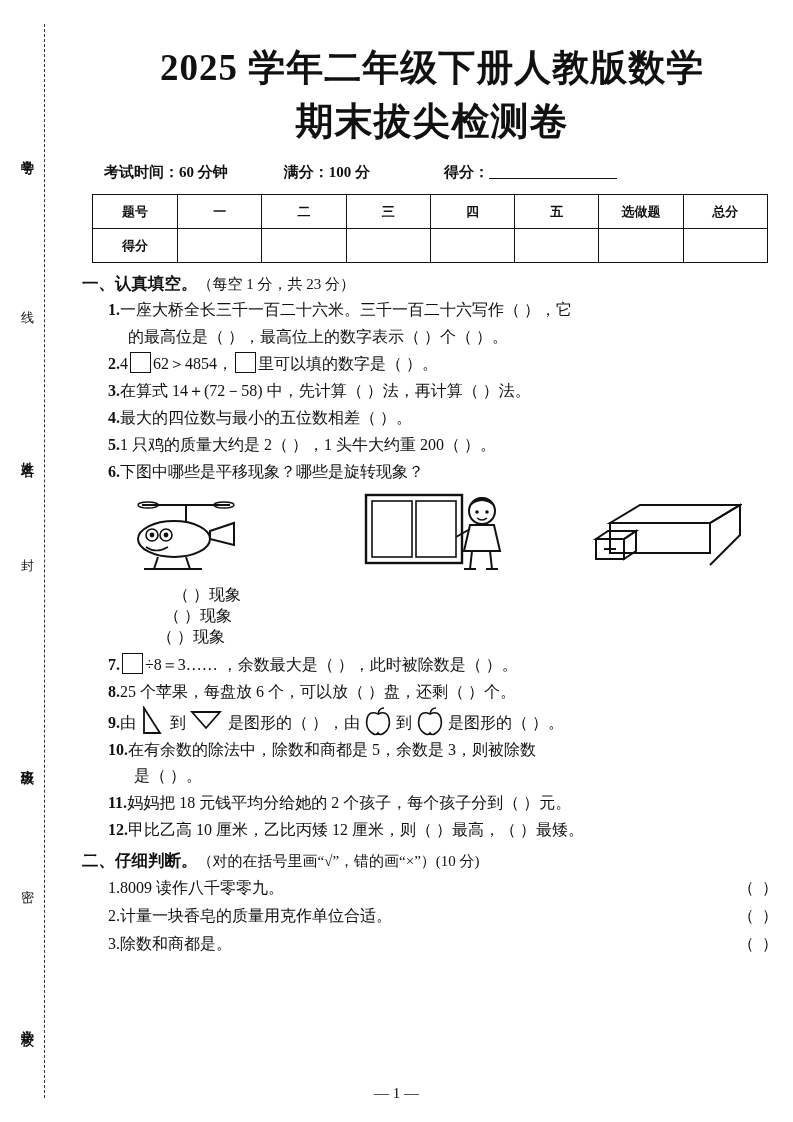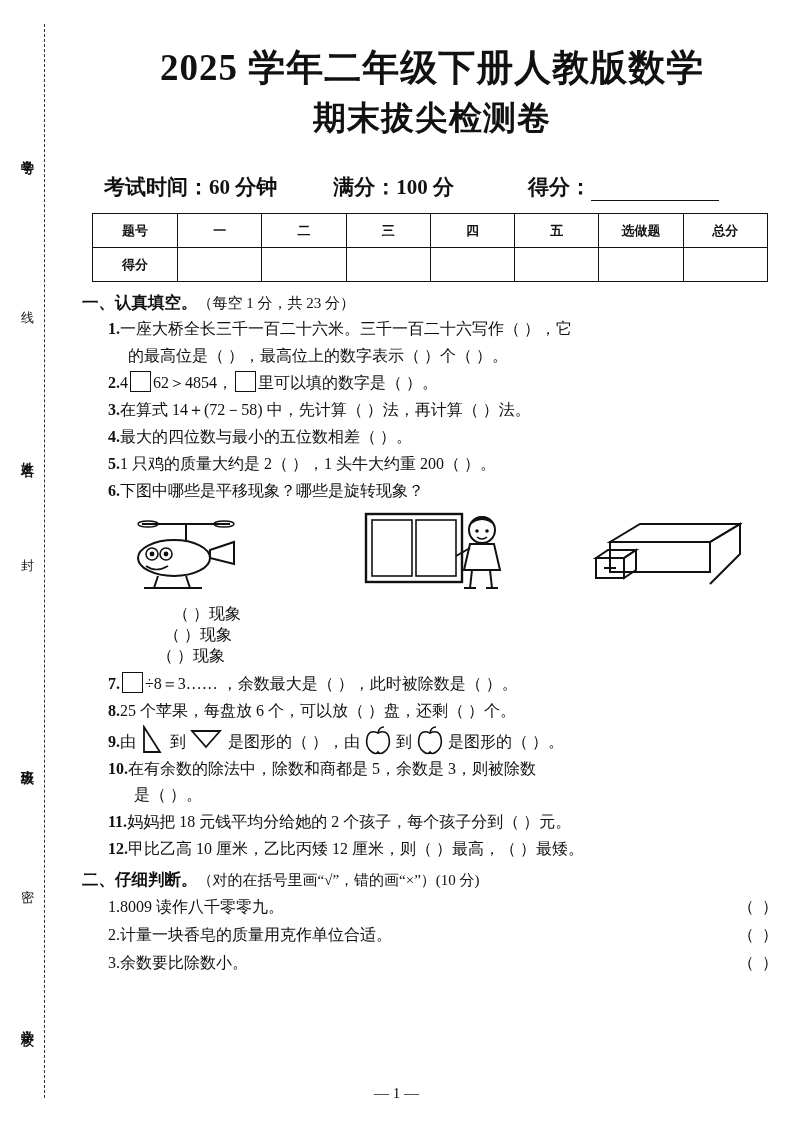--- a/index.html
+++ b/index.html
@@ -69,31 +69,31 @@
     font-family: "Liberation Serif", serif;
     font-weight: bold;
     font-size: 37px;
     letter-spacing: 1px;
     margin: 16px 0 2px 0;
     line-height: 1.2;
   }
   .title2 {
     text-align: center;
     font-weight: bold;
-    font-size: 33px;
+    font-size: 38px;
     letter-spacing: 1px;
     margin: 6px 0 14px 0;
   }
 
   .examline {
     display: flex;
-    align-items: flex-end;
-    font-weight: bold;
-    font-size: 21px;
-    margin: 32px 0 12px 22px;
+    align-items: flex-start;
+    font-weight: bold;
+    font-size: 15px;
+    margin: 16px 0 12px 22px;
   }
   .examline .item { white-space: nowrap; }
   .examline .sp1 { width: 56px; }
   .examline .sp2 { width: 74px; }
   .blank-long {
     display: inline-block;
     width: 128px;
     border-bottom: 1.4px solid #111;
     height: 15px;
   }
@@ -368,20 +368,20 @@
 
     <div class="judge-line">
       <span><span class="num">1.</span><span>8009 读作八千零零九。</span></span>
       <span class="paren">（      ）</span>
     </div>
     <div class="judge-line">
       <span><span class="num">2.</span><span>计量一块香皂的质量用克作单位合适。</span></span>
       <span class="paren">（      ）</span>
     </div>
     <div class="judge-line">
-      <span><span class="num">3.</span><span>余数要比除数小。</span></span>
+      <span><span class="num">3.</span><span>除数和商都是。</span></span>
       <span class="paren">（      ）</span>
     </div>
 
   </div>
 
   <div class="pagenum">— 1 —</div>
 </div>
 
 </body></html>

